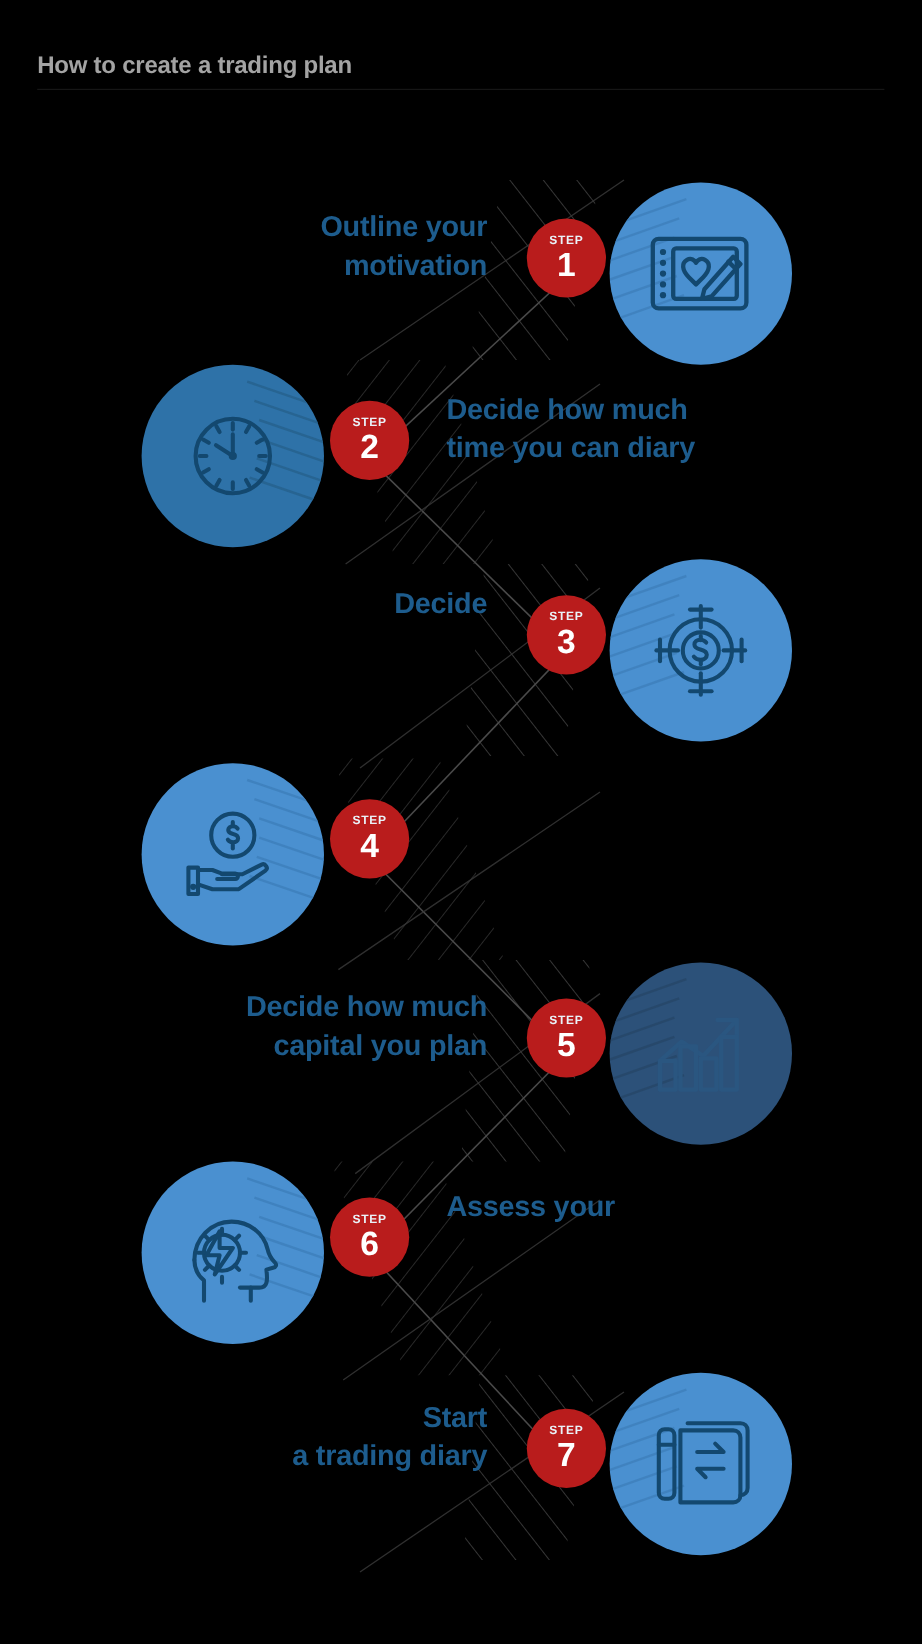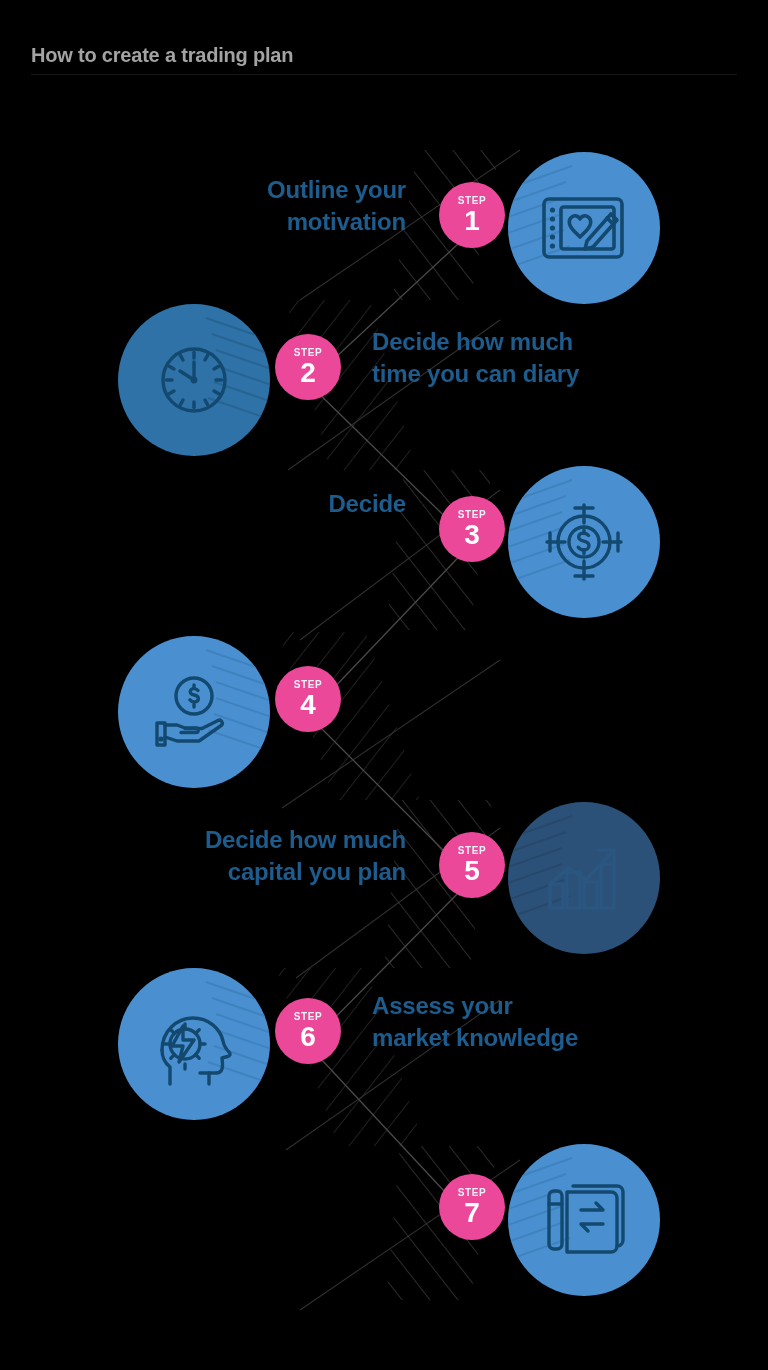--- a/index.html
+++ b/index.html
@@ -43,21 +43,21 @@
 
   
   .speed {
     position:absolute; top:0; left:0; width:152px; height:152px;
     pointer-events:none;
   }
 
   
   .badge {
     position:absolute; top:30px; width:66px; height:66px; border-radius:50%;
-    background:#ec4899; color:#ffffff;
+    background:#b91c1c; color:#ffffff;
     display:flex; flex-direction:column; align-items:center; justify-content:center;
     z-index:5; line-height:1;
   }
   .badge .b-word {
     font-size:10px; font-weight:bold; letter-spacing:0.6px;
     margin-bottom:1px; color:#eaf2f8;
   }
   .badge .b-num { font-size:28px; font-weight:bold; color:#ffffff; }
 
   
@@ -348,21 +348,20 @@
           </g>
         </svg>
       </div>
     </div>
     <div class="badge">
       <span class="b-word">STEP</span>
       <span class="b-num">6</span>
     </div>
     <div class="label left-text">
       <span class="l1">Assess your</span>
-      <span class="l2">market knowledge</span>
     </div>
   </div>
 
   <div class="step side-right" style="top:1144px;">
     <div class="icon-circle" style="background:#4a90d0;">
       <svg class="speed" viewBox="0 0 152 152" aria-hidden="true">
         <g stroke="#3f81bd" stroke-width="2" fill="none" opacity="0.85">
           <line x1="-4" y1="38" x2="64" y2="14"></line>
           <line x1="-10" y1="54" x2="58" y2="30"></line>
           <line x1="-14" y1="70" x2="54" y2="46"></line>
@@ -381,15 +380,19 @@
             <path d="M42 32h22 l-7-7"></path>
             <path d="M64 46H42 l7 7"></path>
           </g>
         </svg>
       </div>
     </div>
     <div class="badge">
       <span class="b-word">STEP</span>
       <span class="b-num">7</span>
     </div>
+    <div class="label right-text">
+      <span class="l1">Start</span>
+      <span class="l2">a trading diary</span>
+    </div>
   </div>
 
 </div>
 
 </body></html>

